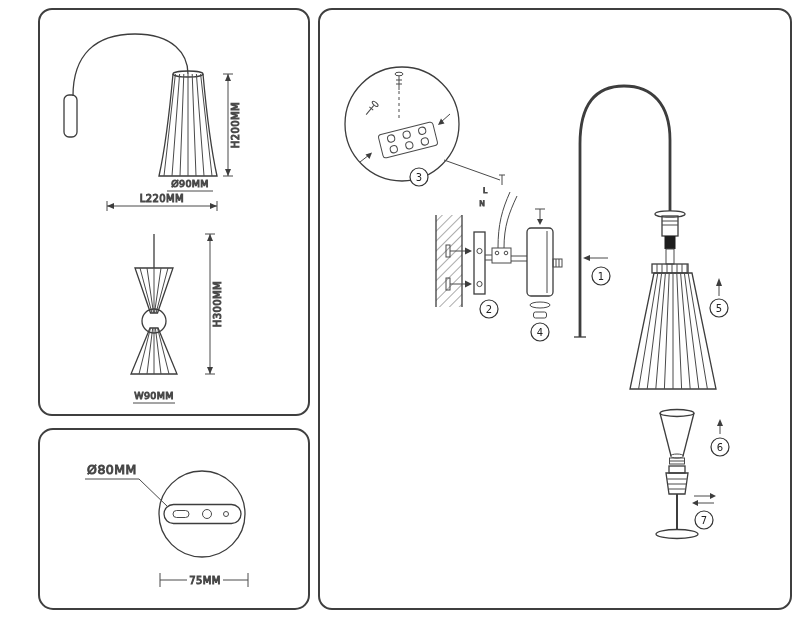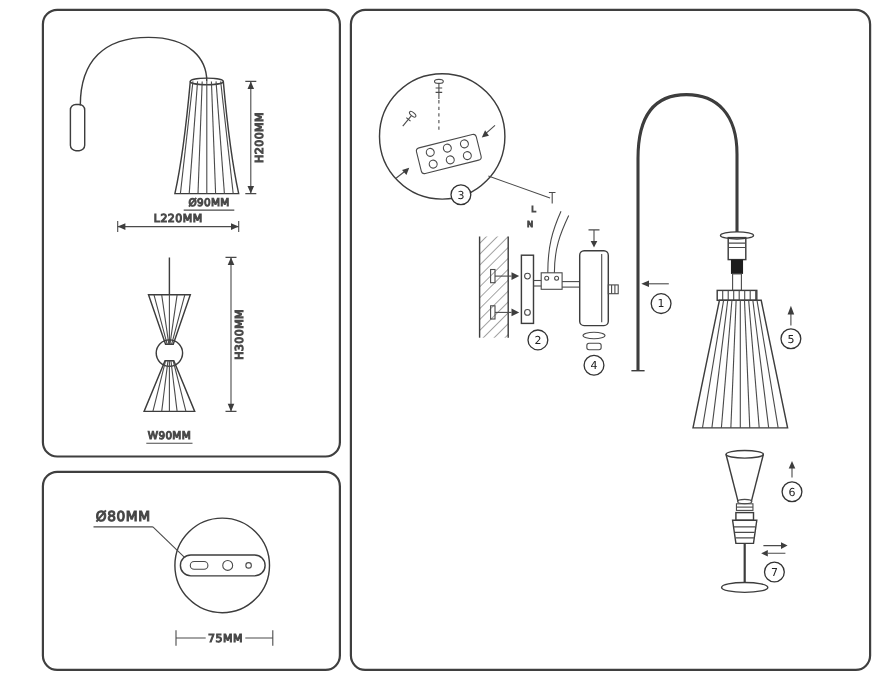--- a/index.html
+++ b/index.html
@@ -1,19 +1,19 @@
 <!DOCTYPE html>
 <html><head>
 <meta charset="utf-8">
 <style>
   html,body { margin:0; padding:0; background:#ffffff; }
   body { width:800px; height:622px; position:relative; font-family:"DejaVu Sans","Liberation Sans",sans-serif; }
   .panel { position:absolute; border:2px solid #3f3f3f; border-radius:14px; background:#fff; box-sizing:border-box; }
   #panel-dimensions { left:38px; top:8px;  width:272px; height:408px; }
-  #panel-mount      { left:38px; top:428px; width:272px; height:182px; }
+  #panel-mount      { left:38px; top:428px; width:272px; height:182px;border-radius:15px; }
   #panel-assembly   { left:318px; top:8px; width:474px; height:602px; }
   svg { display:block; }
   svg .ln   { stroke:#3d3d3d; fill:none; stroke-width:1.3; }
   svg .thin { stroke:#4a4a4a; fill:none; stroke-width:1; }
   svg .thick{ stroke:#3d3d3d; fill:none; stroke-width:2.8; }
   svg .ah   { fill:#3d3d3d; stroke:none; }
   svg .dark { fill:#1d1d1d; stroke:none; }
   svg text  { font-family:"DejaVu Sans","Liberation Sans",sans-serif; fill:#2b2b2b; }
   .dtxt  { font-size:10px; text-anchor:middle; letter-spacing:.4px; }
   .dtxt-sm { font-size:9.5px; text-anchor:middle; letter-spacing:.3px; }

